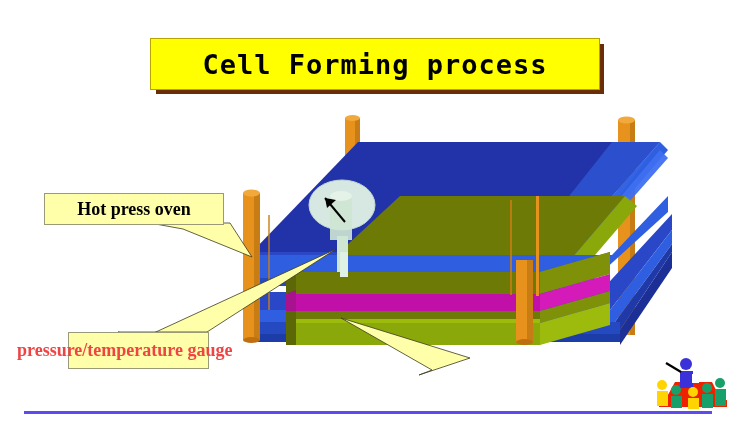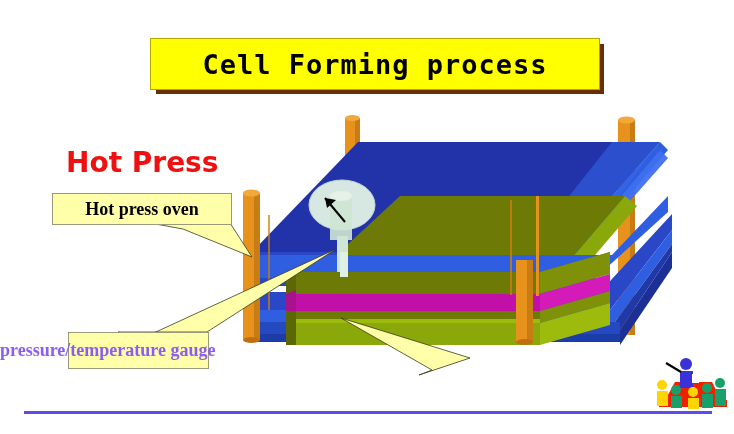--- a/index.html
+++ b/index.html
@@ -67,44 +67,44 @@
     align-items: center;
     justify-content: center;
   }
   .callout-label {
     font-family: "Liberation Serif", "DejaVu Serif", serif;
     font-weight: bold;
     color: #000000;
     white-space: nowrap;
   }
   #callout-oven {
-    left: 52px;
+    left: 44px;
     top: 193px;
     width: 178px;
     height: 30px;
   }
   #callout-oven .callout-label { font-size: 18px; }
 
   #callout-gauge-box {
     left: 68px;
     top: 332px;
     width: 139px;
     height: 35px;
     background: #ffffaa;
     border: 1px solid #9a9a78;
     position: absolute;
   }
   #callout-gauge-label {
     position: absolute;
-    left: 0;
+    left: 17px;
     top: 340px;
     font-family: "Liberation Serif", "DejaVu Serif", serif;
     font-size: 18px;
     font-weight: bold;
-    color: #8b5cf6;
+    color: #ef4444;
     white-space: nowrap;
   }
 
   #callout-substrate {
     left: 419px;
     top: 358px;
     width: 236px;
     height: 31px;
   }
   #callout-substrate .callout-label { font-size: 20px; }
@@ -132,21 +132,20 @@
 </head>
 <body>
 
 <div id="slide">
 
   <div id="title-shadow"></div>
   <div id="title-box">
     <span id="title-text">Cell Forming process</span>
   </div>
 
-  <div id="hot-press-heading">Hot Press</div>
 
   <svg id="diagram-svg" viewBox="0 0 734 434">
 
     <g>
       <rect x="618" y="120" width="17" height="215" fill="#e8921e"></rect>
       <rect x="630" y="120" width="5" height="215" fill="#c87d14"></rect>
       <ellipse cx="626.5" cy="120" rx="8.5" ry="3.5" fill="#f2a93c"></ellipse>
     </g>
 
     <g>

